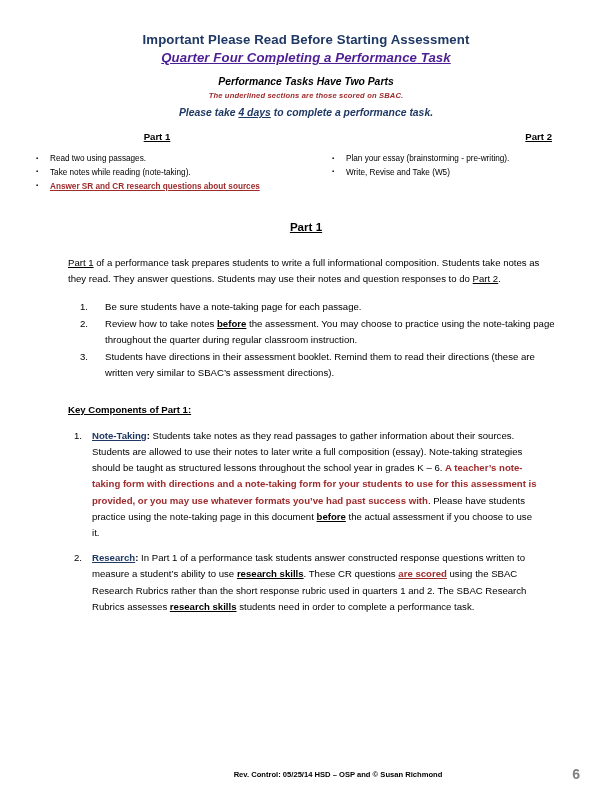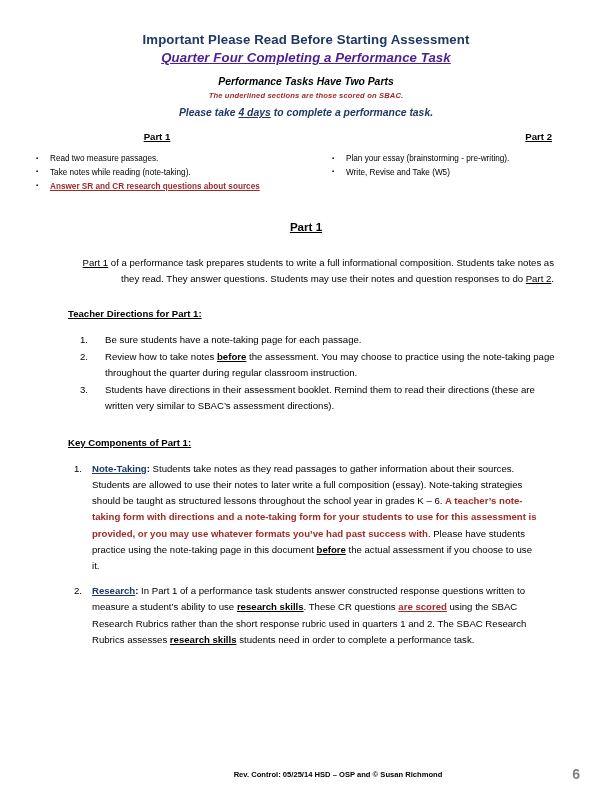--- a/index.html
+++ b/index.html
@@ -144,21 +144,20 @@
   .body-text {
     font-size: 9.6px;
     line-height: 15.5px;
     color: #000;
     margin: 0;
   }
   .intro-para {
     margin-top: 22px;
     padding-left: 68px;
     padding-right: 58px;
-    text-align: right;
   }
   .u { text-decoration: underline; }
   .b { font-weight: bold; }
   .bu { font-weight: bold; text-decoration: underline; }
 
   .subhead {
     font-size: 9.6px;
     font-weight: bold;
     text-decoration: underline;
     padding-left: 68px;
@@ -245,39 +244,38 @@
   <div class="sub-block">
     <div class="sub-line1">Performance Tasks Have Two Parts</div>
     <div class="sub-line2">The underlined sections are those scored on SBAC.</div>
     <div class="sub-line3"><span>Please take </span><span class="u">4 days</span><span> to complete a performance task.</span></div>
   </div>
 
   <div class="parts">
     <div class="col col-left">
       <div class="col-head">Part 1</div>
       <ul class="bullets">
-        <li>Read two measure passages.</li>
+        <li>Read two using passages.</li>
         <li>Take notes while reading (note-taking).</li>
         <li class="redline">Answer SR and CR research questions about sources</li>
       </ul>
     </div>
     <div class="col col-right">
       <div class="col-head right-head">Part 2</div>
       <ul class="bullets">
         <li>Plan your essay (brainstorming - pre-writing).</li>
         <li>Write, Revise and Take (W5)</li>
       </ul>
     </div>
   </div>
 
   <div class="section-head">Part 1</div>
 
   <p class="body-text intro-para"><span class="u">Part 1</span><span> of a performance task prepares students to write a full informational composition. Students take notes as they read.  They answer questions. Students may use their notes and question responses to do </span><span class="u">Part 2</span><span>.</span></p>
 
-  <div class="subhead">Teacher Directions for Part 1:</div>
 
   <ol class="numbered">
     <li><span>Be sure students have a note-taking page for each passage.</span></li>
     <li><span>Review how to take notes </span><span class="bu">before</span><span> the assessment.  You may choose to practice using the note-taking page throughout the quarter during regular classroom instruction.</span></li>
     <li><span>Students have directions in their assessment booklet.   Remind them to read their directions (these are written very similar to SBAC’s assessment directions).</span></li>
   </ol>
 
   <div class="subhead">Key Components of Part 1:</div>
 
   <ol class="numbered key">

